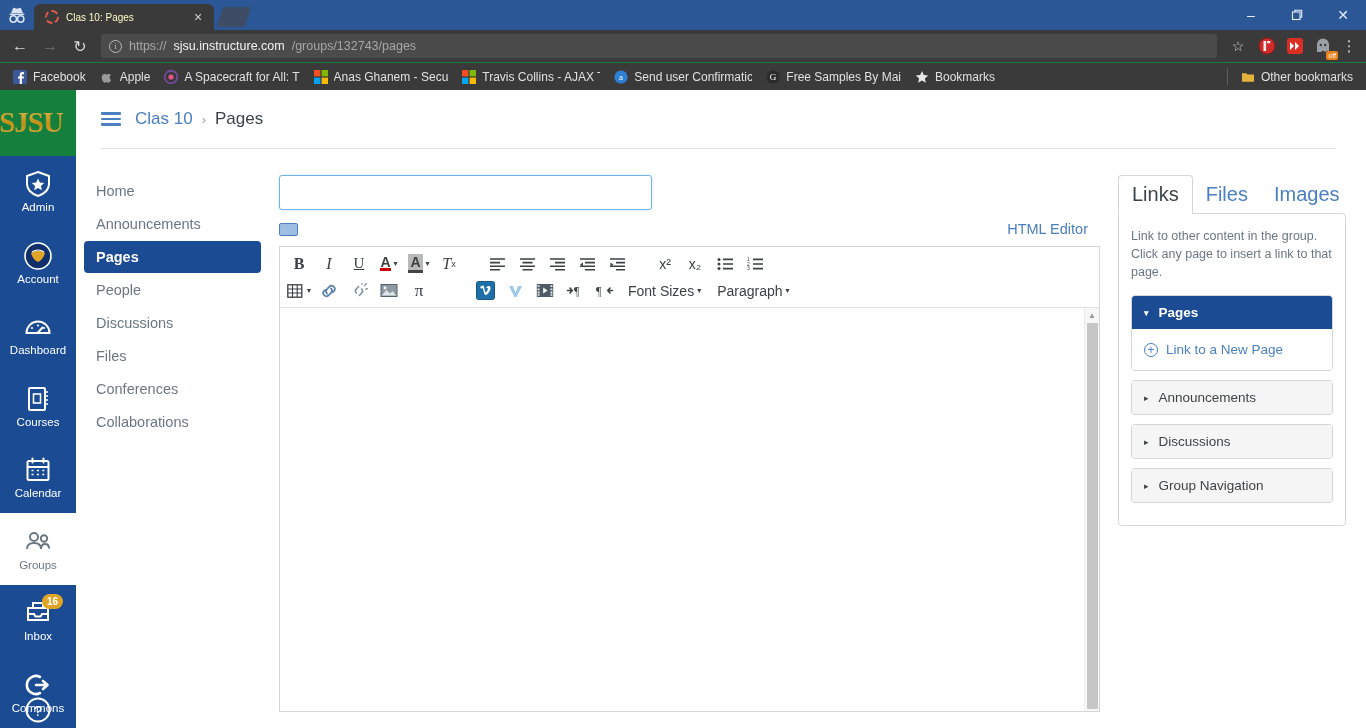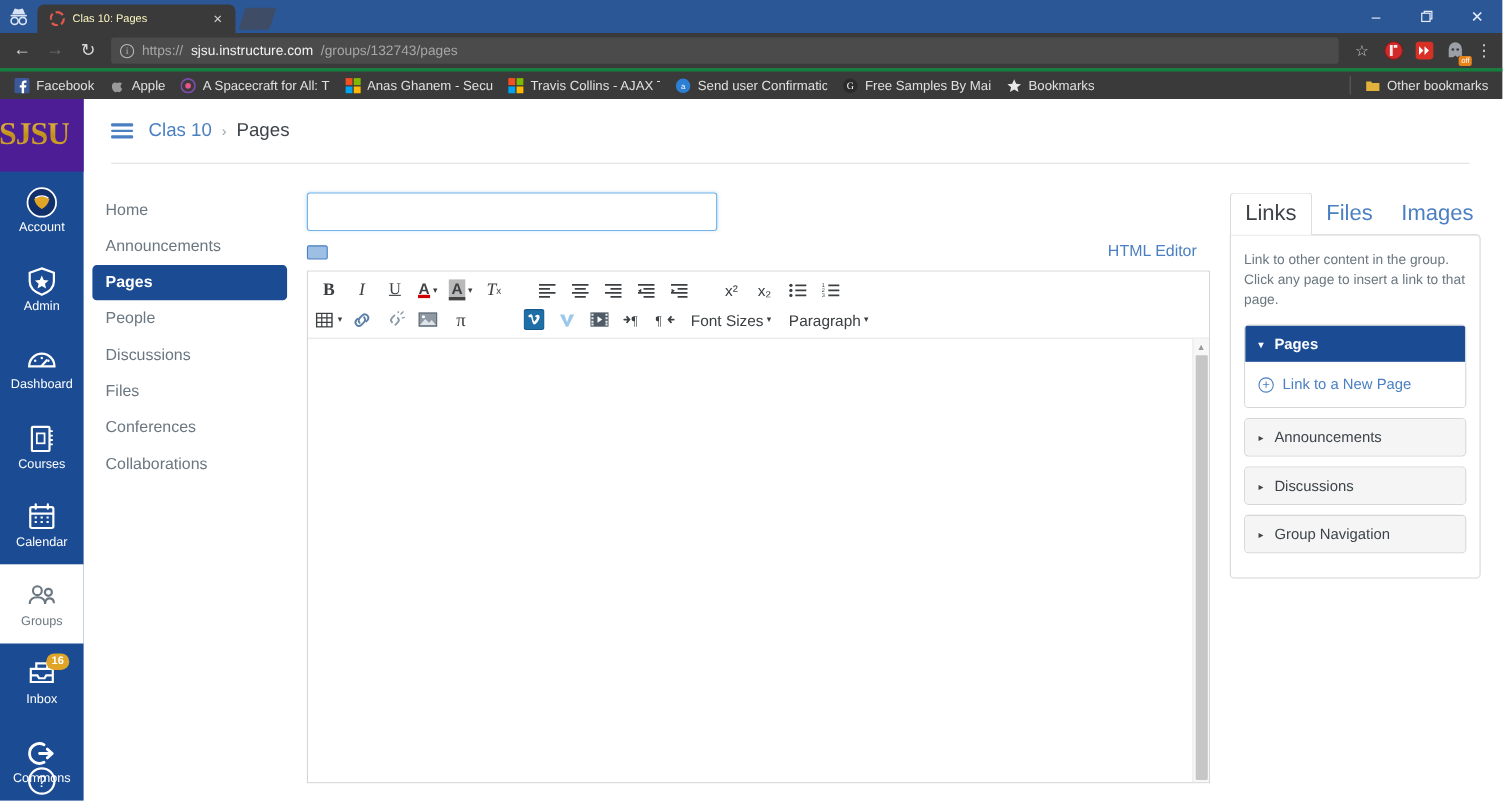--- a/index.html
+++ b/index.html
@@ -86,21 +86,21 @@
   .ext-badge {
     position: absolute; bottom: -3px; right: -4px; background: #e8821a;
     color: #fff; font-size: 7px; padding: 0px 2px; border-radius: 2px;
     line-height: 9px;
   }
   .menu-dots {
     width: 22px; color: #d6d6d6; font-size: 15px; text-align: center;
   }
 
   .bookmarks {
-    height: 28px; background: #3a3a3a; border-top: 3px solid #15803d;
+    height: 28px; background: #3a3a3a; border-top: 1px solid #15803d;
     display: flex; align-items: center; padding: 11px 6px;
     font-size: 12px; color: #e0e0e0; position: relative; text-align: center;
   }
   .bm {
     display: flex; align-items: center; gap: 6px;
     padding: 0 7px; height: 22px; max-width: 152px;
     white-space: nowrap; overflow: hidden;
   }
   .bm-label {
     overflow: hidden; text-overflow: clip; white-space: nowrap;
@@ -118,21 +118,21 @@
     position: absolute; top: 90px; left: 0;
     width: 1366px; height: 638px; background: #fff; display: flex;
   }
 
   
   .globalnav {
     width: 76px; background: #1b4b93; flex: none;
     display: flex; flex-direction: column; position: relative;
   }
   .gn-logo {
-    height: 67px; background: #4c1d95; display: flex;
+    height: 67px; background: #15803d; display: flex;
     align-items: center; justify-content: center;
   }
   .gn-logo-text {
     font-family: "Liberation Serif", serif; font-size: 29px;
     font-weight: bold; color: #d8a526; letter-spacing: -1px;
     margin-left: -14px;
     background: linear-gradient(180deg,#e7bc4e 0%,#c08f16 55%,#e2b54a 100%);
     -webkit-background-clip: text; background-clip: text;
     -webkit-text-fill-color: transparent;
   }
@@ -452,36 +452,36 @@
   <div class="page">
 
     <div class="globalnav">
       <div class="gn-logo">
         <span class="gn-logo-text">SJSU</span>
       </div>
 
       <div class="gn-item">
         <span class="gn-icon">
           <svg width="30" height="30" viewBox="0 0 30 30">
+            <path d="M15 3 L26 7 v8 q0 8-11 12 Q4 23 4 15 V7 Z" fill="none" stroke="#fff" stroke-width="2"></path>
+            <path d="M15 9.5 L16.8 13.6 L21.2 14 L17.9 17 L18.9 21.3 L15 19 L11.1 21.3 L12.1 17 L8.8 14 L13.2 13.6 Z" fill="#fff"></path>
+          </svg>
+        </span>
+        <span class="gn-label">Admin</span>
+      </div>
+
+      <div class="gn-item">
+        <span class="gn-icon">
+          <svg width="30" height="30" viewBox="0 0 30 30">
             <circle cx="15" cy="15" r="13" fill="#11306b" stroke="#fff" stroke-width="1.6"></circle>
             <path d="M8 12 q7-5 14 0 q-2 7-7 9 q-5-2-7-9z" fill="#e0a526"></path>
             <path d="M9 11 q6-4 12 0" fill="none" stroke="#fff" stroke-width="1.2"></path>
           </svg>
         </span>
         <span class="gn-label">Account</span>
-      </div>
-
-      <div class="gn-item">
-        <span class="gn-icon">
-          <svg width="30" height="30" viewBox="0 0 30 30">
-            <path d="M15 3 L26 7 v8 q0 8-11 12 Q4 23 4 15 V7 Z" fill="none" stroke="#fff" stroke-width="2"></path>
-            <path d="M15 9.5 L16.8 13.6 L21.2 14 L17.9 17 L18.9 21.3 L15 19 L11.1 21.3 L12.1 17 L8.8 14 L13.2 13.6 Z" fill="#fff"></path>
-          </svg>
-        </span>
-        <span class="gn-label">Admin</span>
       </div>
 
       <div class="gn-item">
         <span class="gn-icon">
           <svg width="30" height="30" viewBox="0 0 30 30">
             <path d="M3.5 21 a11.5 11.5 0 0 1 23 0 z" fill="none" stroke="#fff" stroke-width="2"></path>
             <circle cx="9" cy="16" r="1.1" fill="#fff"></circle>
             <circle cx="15" cy="13.5" r="1.1" fill="#fff"></circle>
             <circle cx="21" cy="16" r="1.1" fill="#fff"></circle>
             <path d="M15 20.5 L19.5 15.5" stroke="#fff" stroke-width="2" stroke-linecap="round"></path>

